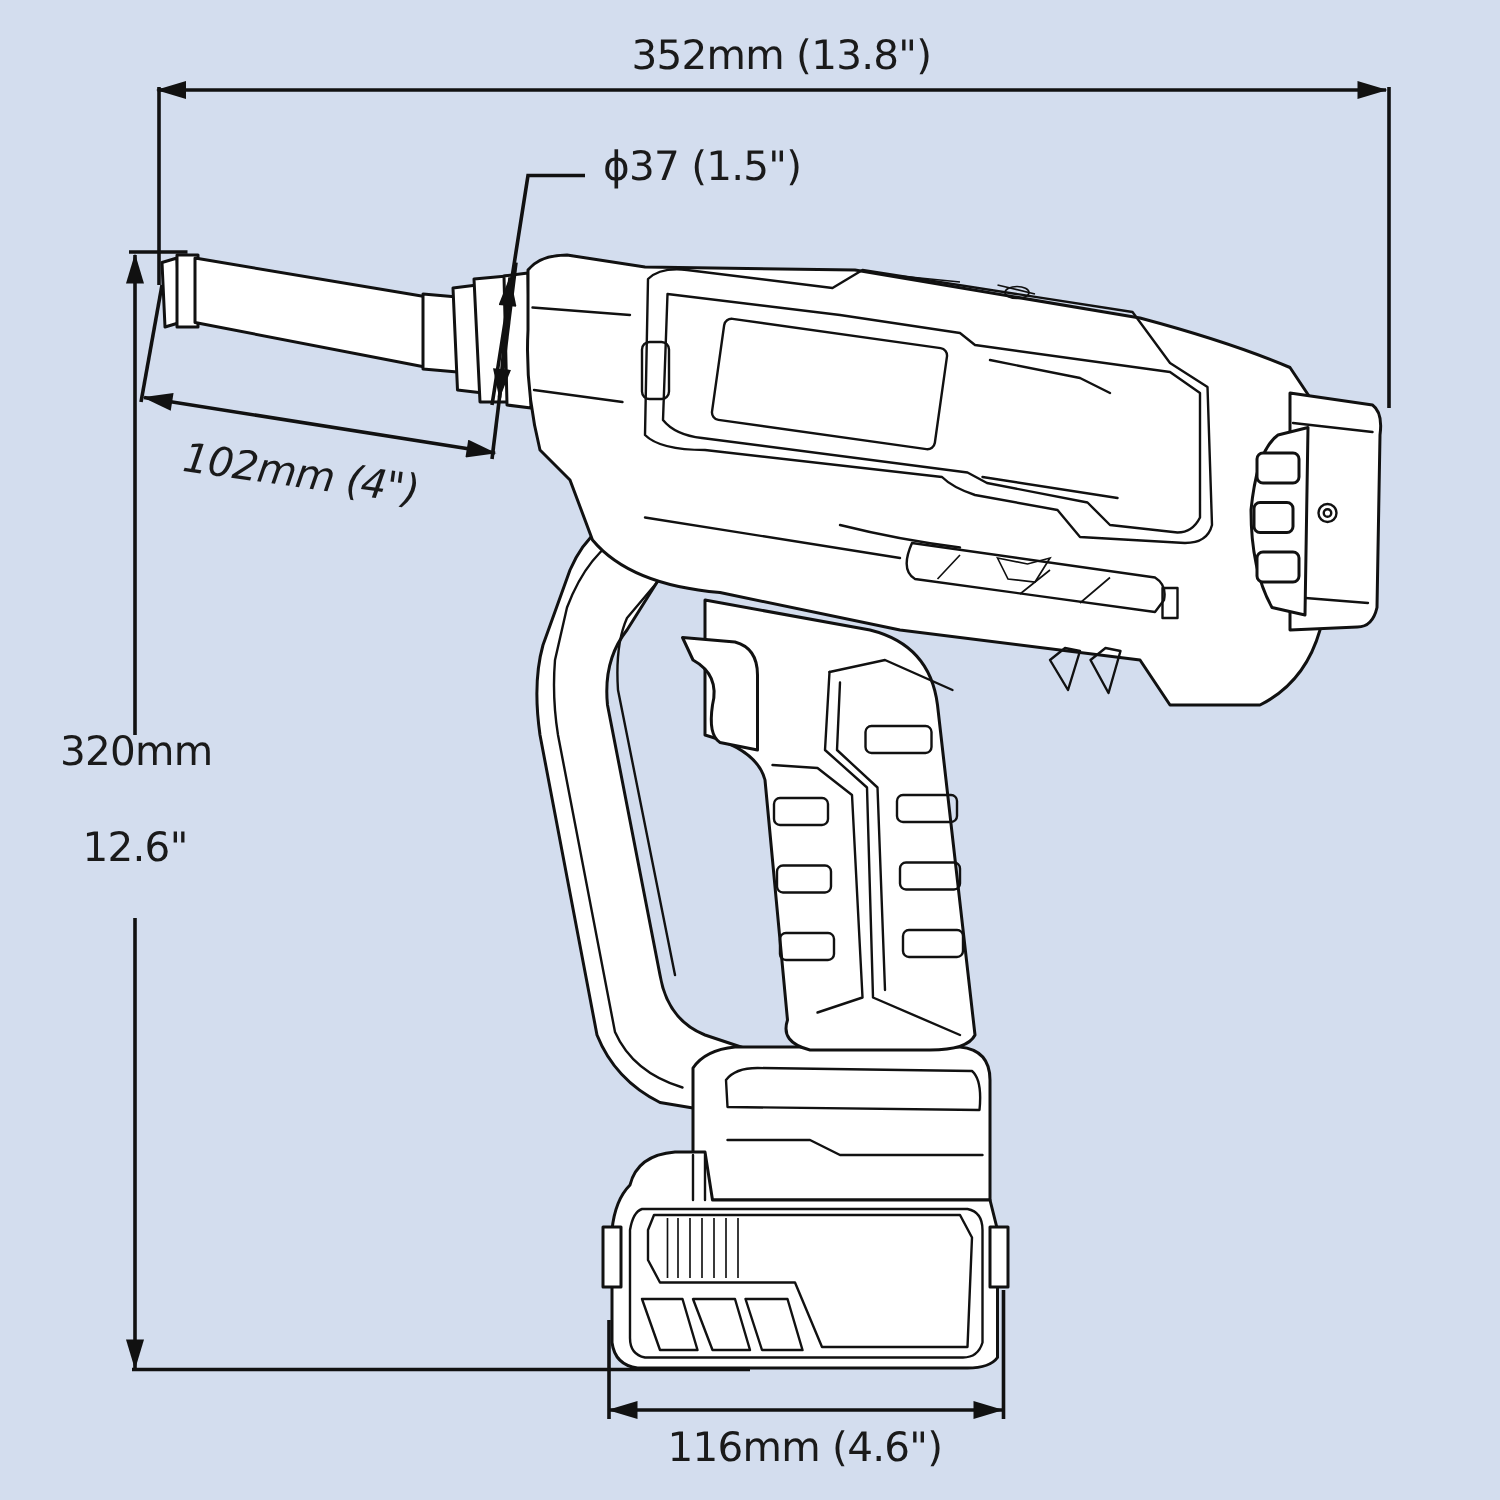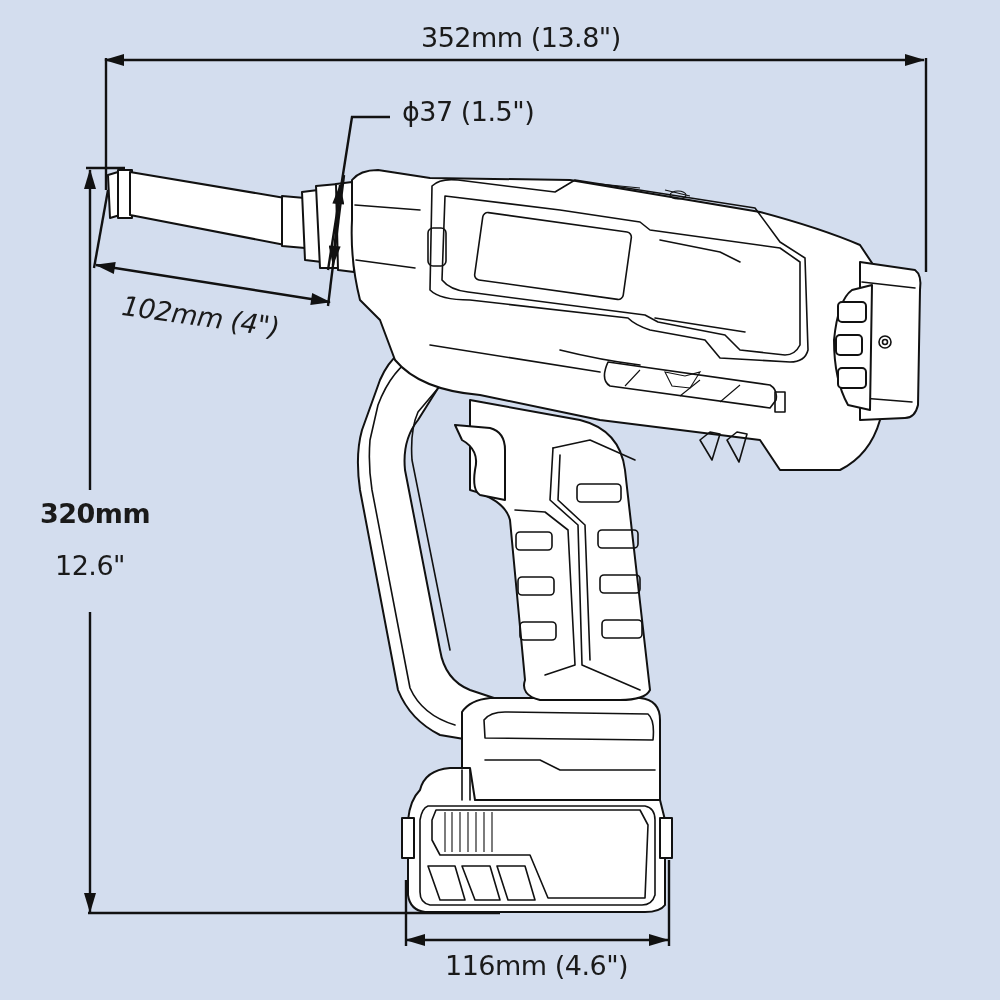--- a/index.html
+++ b/index.html
@@ -145,16 +145,16 @@
 
       <line class="dim" x1="406" y1="940" x2="668" y2="940" marker-start="url(#arrB)" marker-end="url(#arrB)"></line>
       <line class="dim" x1="406" y1="880" x2="406" y2="946"></line>
       <line class="dim" x1="669" y1="860" x2="669" y2="946"></line>
     </g>
   </svg>
 
   <div class="lbl" style="left:421px; top:24px;">352mm (13.8")</div>
   <div class="lbl" style="left:402px; top:98px;">ϕ37 (1.5")</div>
   <div class="lbl lbl-italic" style="left:124px; top:292px; transform: rotate(8deg); transform-origin:left top;">102mm (4")</div>
-  <div class="lbl lbl-center" style="left:40px; top:500px; width:100px;font-weight:bold;">320mm</div>
+  <div class="lbl lbl-center" style="left:40px; top:488px; width:100px;">320mm</div>
   <div class="lbl lbl-center" style="left:40px; top:552px; width:100px;">12.6"</div>
   <div class="lbl" style="left:445px; top:952px;">116mm (4.6")</div>
 </div>
 
 </body></html>

